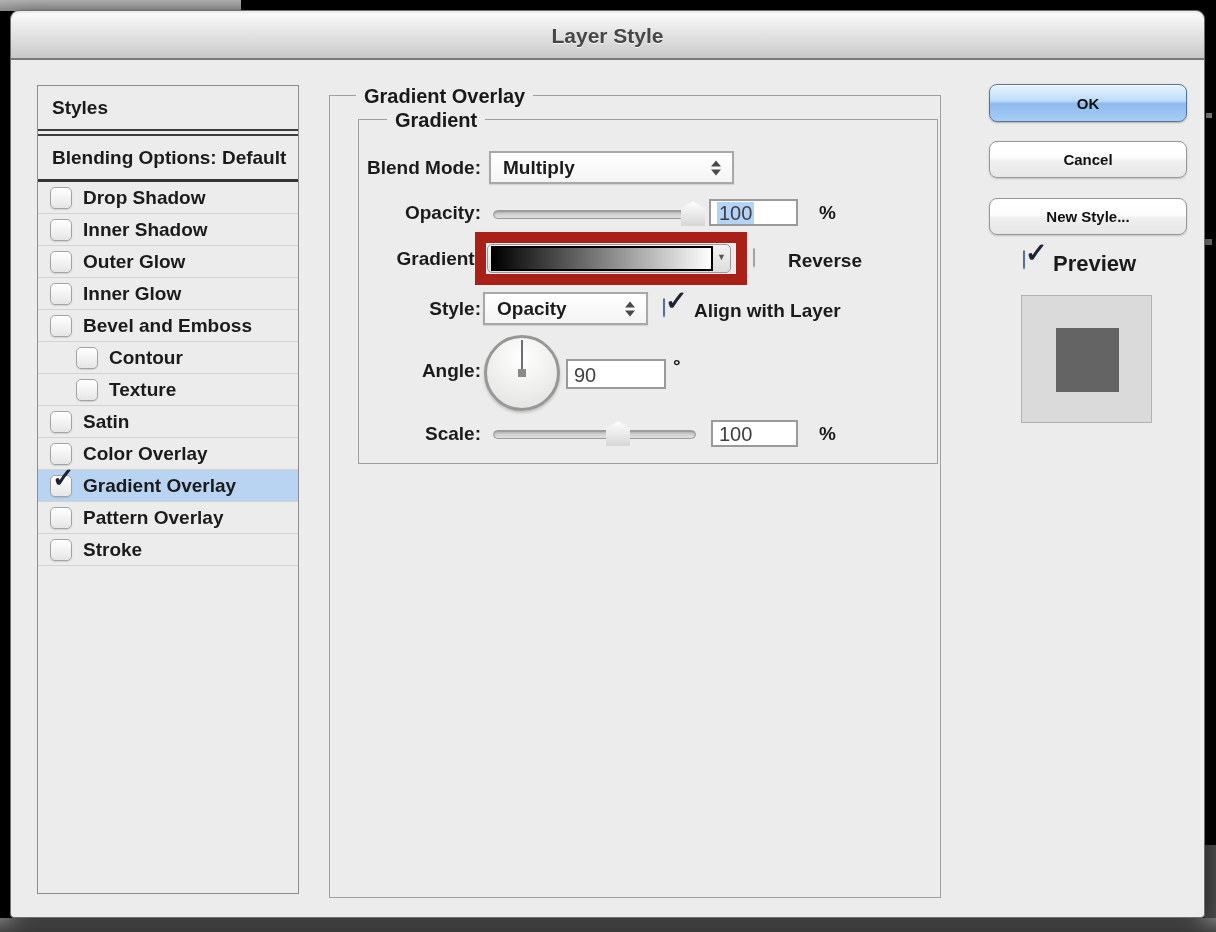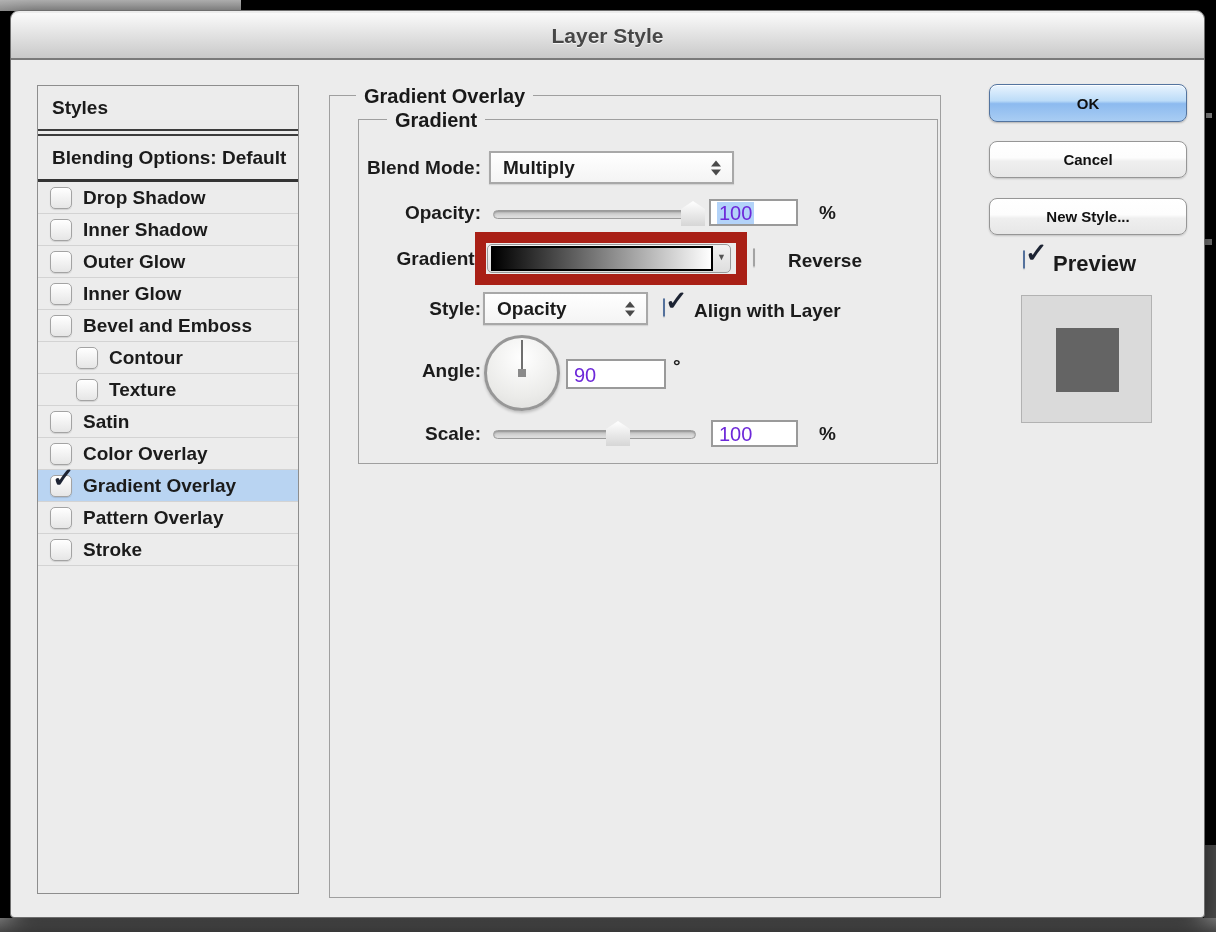--- a/index.html
+++ b/index.html
@@ -95,21 +95,21 @@
     box-shadow:inset 0 1px 2px rgba(0,0,0,.25);
   }
   .thumb {
     width:24px; height:25px;
     background:linear-gradient(#ffffff,#d6d6d6);
     clip-path:polygon(50% 0,100% 32%,100% 100%,0 100%,0 32%);
     filter:drop-shadow(0 0 1px #8a8a8a);
   }
   .vfield {
     background:#fff; border:2px solid #9a9a9a;
-    font-size:20px; color:#6d28d9; line-height:23px; padding:1px 0 0 6px;
+    font-size:20px; color:#404040; line-height:23px; padding:1px 0 0 6px;
   }
   .hl { background:#B3D3F9; padding:0 2px; }
   .unit { font-size:19px; font-weight:600; }
 
   
   .red-rect { left:464px; top:221px; width:272px; height:53px; border:11px solid #A92016; z-index:3; }
   .grad-btn {
     left:476px; top:233px; width:244px; height:29px;
     background:linear-gradient(#f2f2f2,#dedede);
     border:1px solid #9a9a9a; border-radius:5px; z-index:2;

